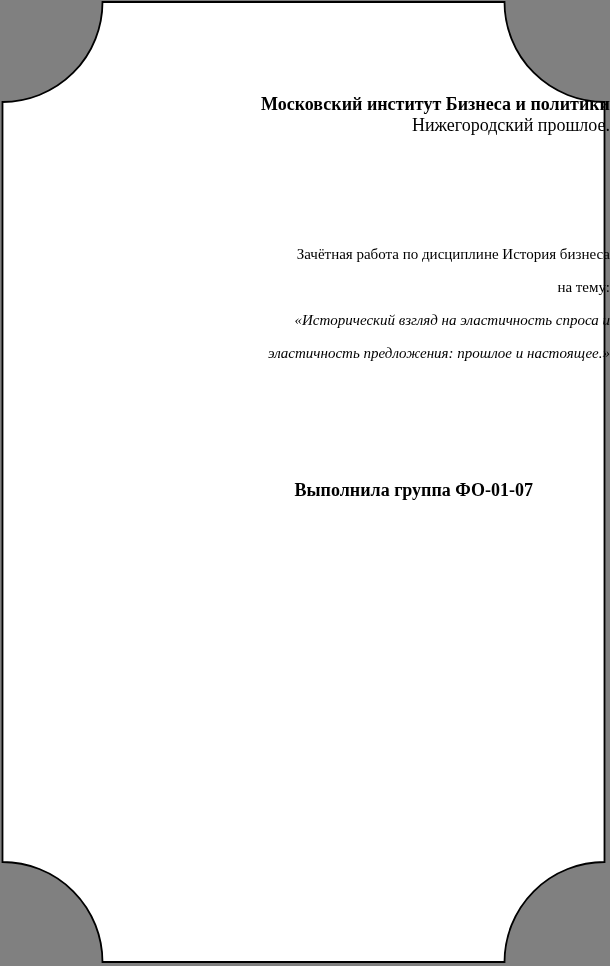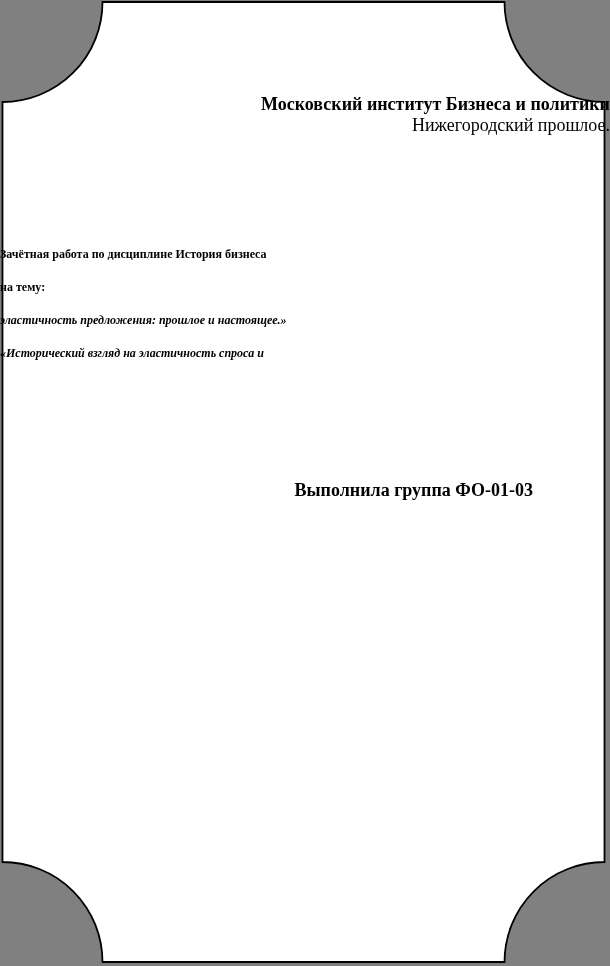--- a/index.html
+++ b/index.html
@@ -47,24 +47,24 @@
     font-weight: 700;
   }
   .header-line-2 {
     font-weight: 400;
   }
   .middle-block {
     position: absolute;
     top: 238px;
     left: 0;
     right: 0;
-    text-align: left;
-    font-size: 12px;
+    text-align: right;
+    font-size: 15px;
     line-height: 33px;
-    font-weight: 700;
+    font-weight: 400;
   }
   .topic-italic {
     font-style: italic;
   }
   .credits-block {
     position: absolute;
     top: 480px;
     left: 0;
     right: 77px;
     text-align: right;
@@ -97,22 +97,22 @@
   <div class="textlayer">
 
     <div class="header-block">
       <div class="header-line-1">Московский институт Бизнеса и политики</div>
       <div class="header-line-2">Нижегородский прошлое.</div>
     </div>
 
     <div class="middle-block">
       <div>Зачётная работа по дисциплине История бизнеса</div>
       <div>на тему:</div>
+      <div class="topic-italic">«Исторический взгляд на эластичность спроса и</div>
       <div class="topic-italic">эластичность предложения: прошлое и настоящее.»</div>
-      <div class="topic-italic">«Исторический взгляд на эластичность спроса и</div>
     </div>
 
     <div class="credits-block">
-      <div class="credits-line-1">Выполнила группа ФО-01-03</div>
+      <div class="credits-line-1">Выполнила группа ФО-01-07</div>
     </div>
 
   </div>
 </div>
 
 </body></html>

